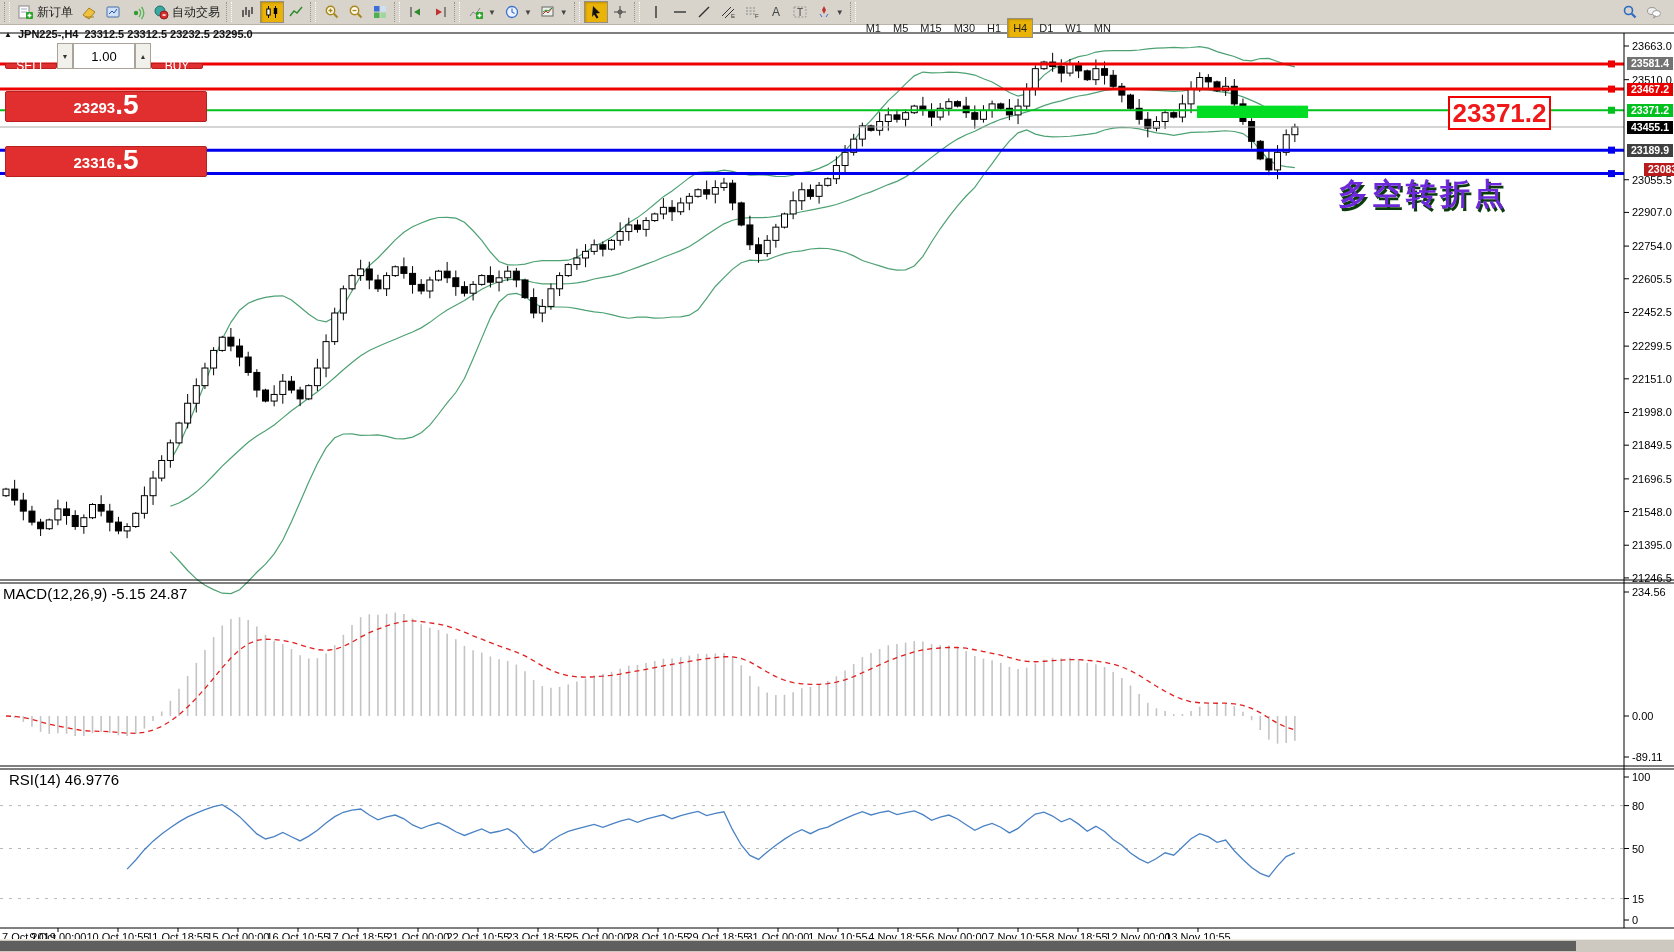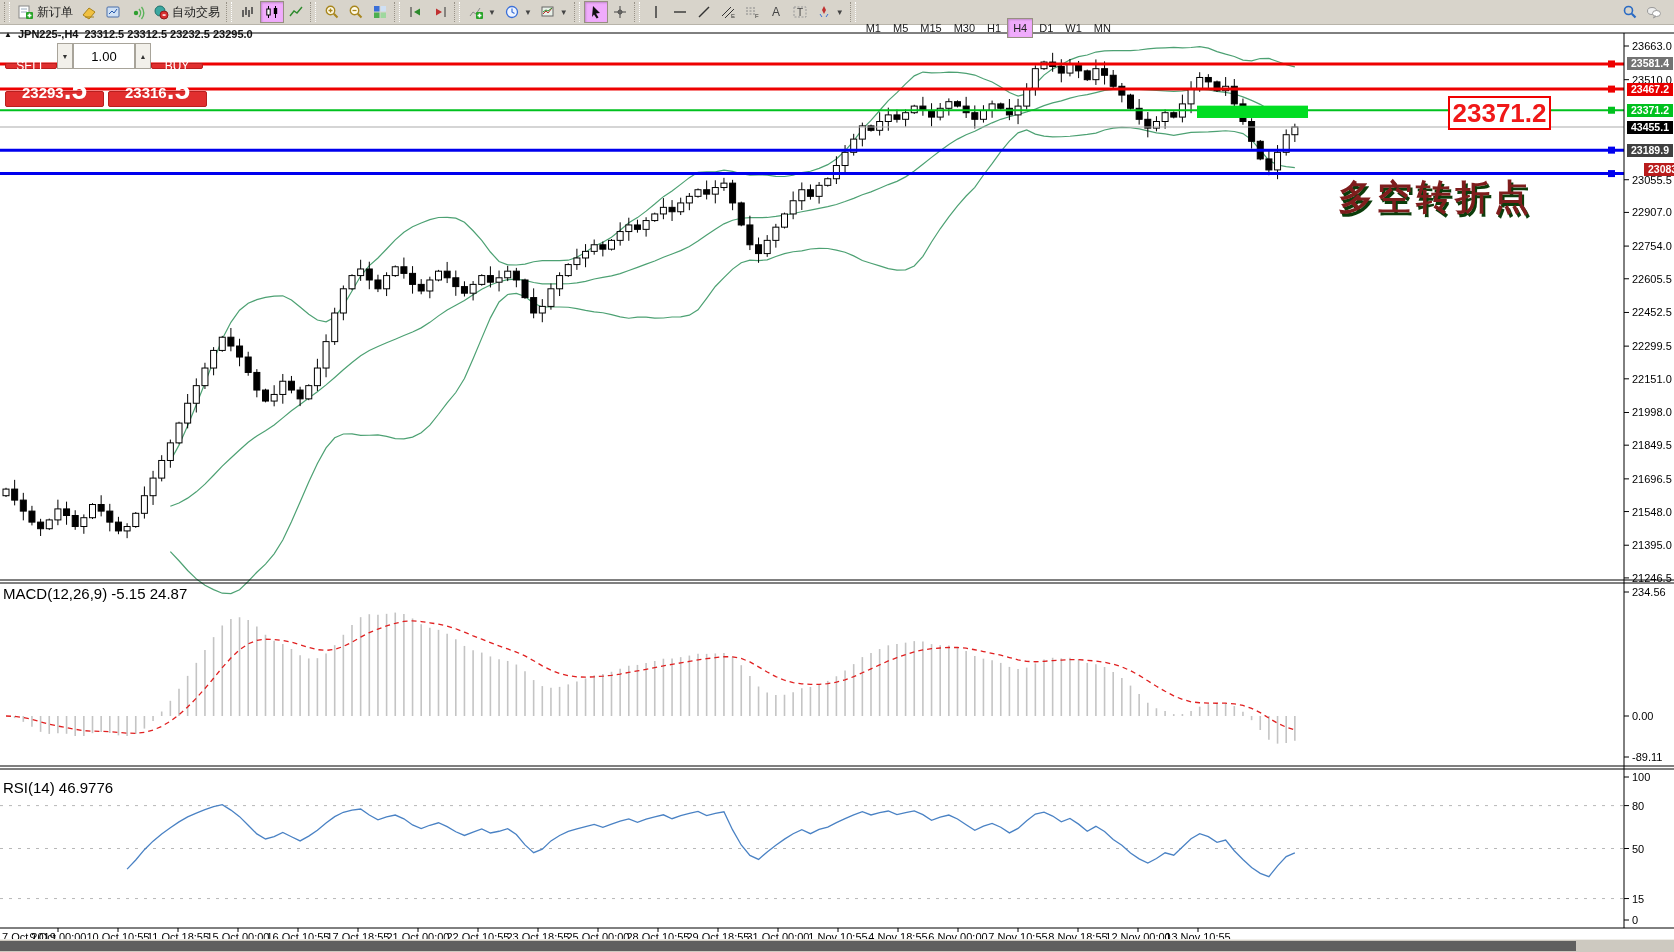--- a/index.html
+++ b/index.html
@@ -5,51 +5,51 @@
   html,body{margin:0;padding:0;}
   .app{position:relative;width:1674px;height:952px;overflow:hidden;background:#d4d0c8;
        font-family:"Liberation Sans",sans-serif;-webkit-font-smoothing:antialiased;}
   svg{font-family:"Liberation Sans",sans-serif;}
   
   .toolbar{position:absolute;left:0;top:0;width:100%;height:25px;background:#d8d4cb;
            border-bottom:1px solid #b8b4aa;display:flex;align-items:center;padding:0 2px;box-sizing:border-box;z-index:30;}
   .grip{width:4px;height:20px;border-left:1px dotted #989287;border-right:1px dotted #fff;margin:0 4px 0 2px;}
   .tbtn{height:22px;min-width:23px;display:flex;align-items:center;justify-content:flex-end;gap:3px;
         padding:0 3px;border:1px solid transparent;font-size:12px;color:#222;cursor:default;box-sizing:border-box;}
-  .tbtn.pressed{border:1px solid #978f82;background:#f0abfc;box-shadow:inset 1px 1px 2px rgba(0,0,0,.2);}
+  .tbtn.pressed{border:1px solid #978f82;background:#eab308;box-shadow:inset 1px 1px 2px rgba(0,0,0,.2);}
   .tbtn .dd{font-size:8px;color:#444;margin-left:1px;}
   .tf{font-size:11px;padding:0 5px;height:20px;margin-top:32px;}
   .tb-spacer{flex:1;}
   .cn{font-size:12px;}
   
   .overlay{position:absolute;z-index:10;}
   .ohlc-title{left:4px;top:28px;font-size:11px;font-weight:700;color:#111;display:flex;gap:6px;align-items:center;}
   .ohlc-title .tri{font-size:8px;}
   
   .ocp{left:5px;top:43px;width:202px;z-index:20;}
   .ocp-row1{display:flex;height:26px;gap:0;}
   .btn-red{background:#e12e2e;color:#fff;display:flex;align-items:center;justify-content:center;
            border:1px solid #b81f1f;border-radius:2px;box-sizing:border-box;margin-top:20px;}
   .ocp-sell,.ocp-buy{width:52px;font-size:12px;}
   .spin{width:16px;background:#f2f0ea;border:1px solid #a8a49a;display:flex;align-items:center;justify-content:center;font-size:7px;color:#333;box-sizing:border-box;}
   .vol{width:62px;background:#fff;border:1px solid #a8a49a;display:flex;align-items:center;justify-content:center;font-size:13px;color:#000;box-sizing:border-box;}
-  .ocp-row2{display:flex;gap:4px;margin-top:2px;height:36px;}
+  .ocp-row2{display:flex;gap:4px;margin-top:2px;height:36px;flex-direction:column;}
   .bigprice{flex:1;display:flex;align-items:flex-end;justify-content:center;padding-bottom:3px;}
   .bigprice .sm{font-size:15px;font-weight:700;line-height:20px;}
   .bigprice .lg{font-size:28px;font-weight:700;line-height:26px;}
   
   .ind-label{font-size:15px;color:#000;}
   
   .badge{position:absolute;left:1627px;width:46px;height:13px;line-height:13px;text-align:center;
          color:#fff;font-size:10.5px;font-weight:700;z-index:12;}
   
   .callout{left:1448px;top:96px;width:99px;height:30px;border:2px solid #f00000;background:#fff;
            color:#f01818;font-size:26px;font-weight:600;text-align:center;line-height:30px;z-index:11;}
   
-  .turnpoint{left:1338px;top:174px;font-size:35px;font-weight:700;color:#7f1d1d;
+  .turnpoint{left:1338px;top:174px;font-size:30px;font-weight:700;color:#6d28d9;
              text-shadow:2px 3px 0 #0b3d0b;letter-spacing:4px;z-index:11;}
   
   .hscroll{position:absolute;left:0;bottom:0;width:100%;height:12px;background:#cdc9c0;border-top:1px solid #efede8;z-index:15;}
   .hscroll .thumb{position:absolute;left:0;top:1px;width:1576px;height:10px;background:#5f5f5f;}
   .icon16{width:16px;height:16px;display:block;}
 </style>
 </head>
 <body>
 <div class="app">
 
@@ -859,21 +859,21 @@
       <span class="lg">.5</span>
     </div>
     <div class="btn-red bigprice">
       <span class="sm">23316</span>
       <span class="lg">.5</span>
     </div>
   </div>
 </div>
 
 <div class="overlay ind-label" style="left:3px;top:585px;">MACD(12,26,9) -5.15 24.87</div>
-<div class="overlay ind-label" style="left:3px;top:771px;margin-top:8px;">RSI(14) 46.9776</div>
+<div class="overlay ind-label" style="left:9px;top:771px;">RSI(14) 46.9776</div>
 
 <div class="overlay callout">23371.2</div>
 <div class="overlay turnpoint">多空转折点</div>
 
 <div id="badges">
       <div class="badge" style="top: 57.4617px; background: #737373;">23581.4</div>
       <div class="badge" style="top: 82.5993px; background: rgb(232, 0, 0);">23467.2</div>
       <div class="badge" style="top: 103.731px; background: rgb(0, 193, 30);">23371.2</div>
       <div class="badge" style="top: 120.504px; background: rgb(0, 0, 0);">43455.1</div>
       <div class="badge" style="top: 143.638px; background: #404040;">23189.9</div>

